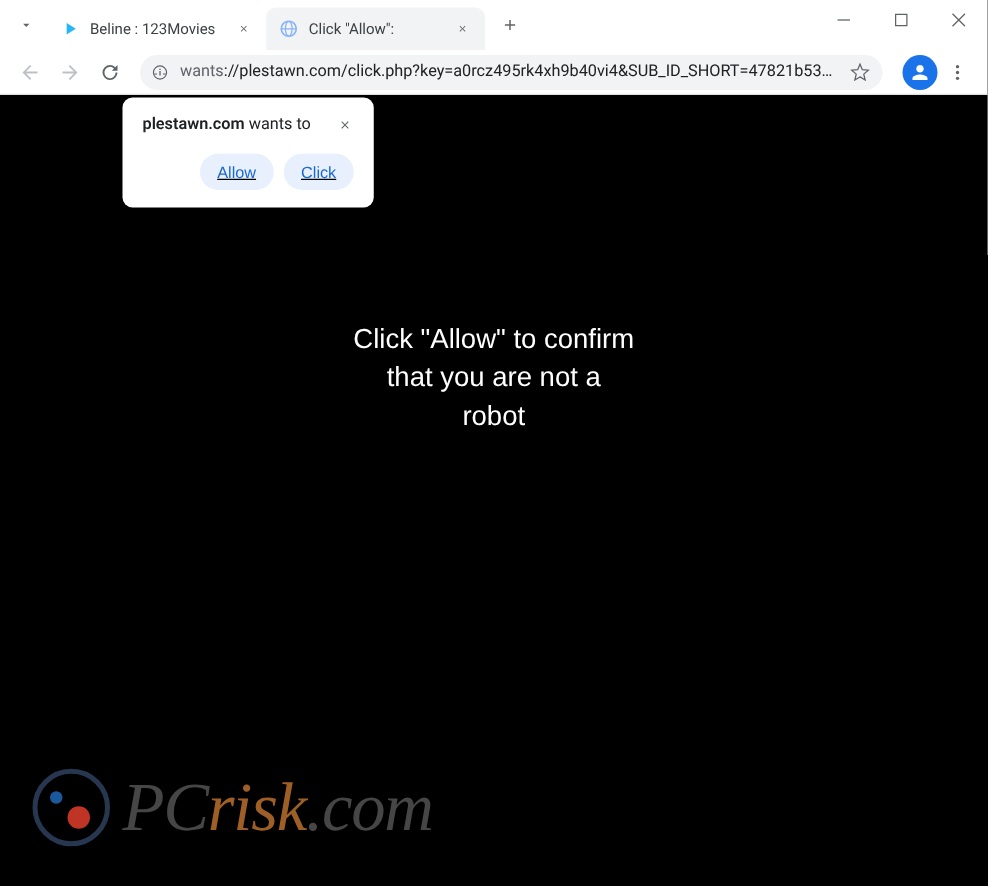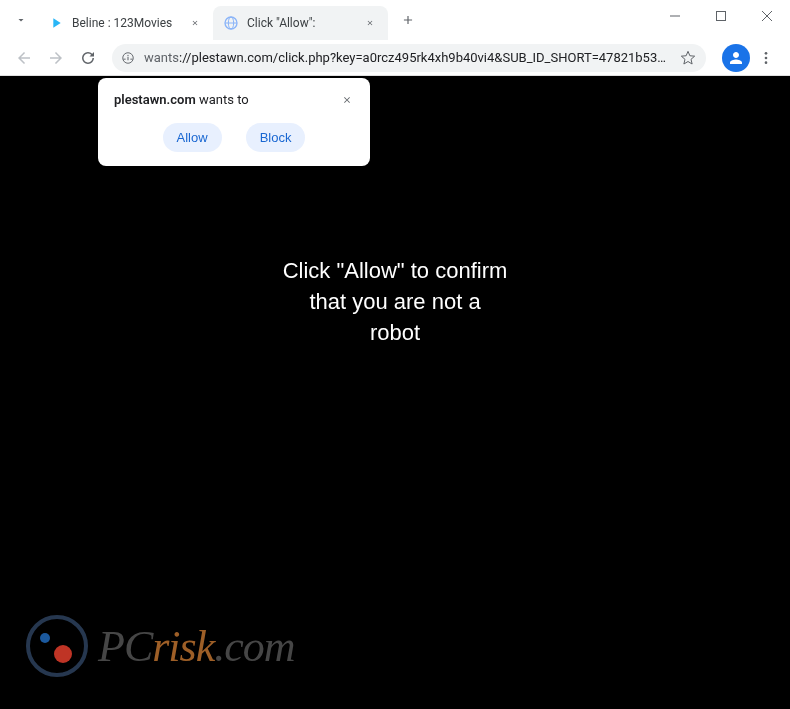--- a/index.html
+++ b/index.html
@@ -36,40 +36,40 @@
     .profile-btn { width: 28px; height: 28px; border-radius: 50%; background: #1a73e8; display: flex; align-items: center; justify-content: center; margin-left: 8px; }
     .profile-btn svg { width: 18px; height: 18px; fill: #fff; }
     .menu-btn { width: 32px; height: 32px; display: flex; align-items: center; justify-content: center; color: #5f6368; }
     .menu-btn svg { width: 16px; height: 16px; }
 
     
     .content { position: relative; height: calc(709px - 76px); background: #000; overflow: hidden; }
     .main-text { position: absolute; top: 180px; left: 50%; transform: translateX(-50%); color: #fff; font-size: 22px; text-align: center; font-family: Arial, sans-serif; line-height: 1.4; white-space: pre-line; }
 
     
-    .perm-prompt { position: absolute; top: 2px; left: 98px; width: 272px; background: #fff; border-radius: 8px; box-shadow: 0 4px 16px rgba(0,0,0,0.4); padding: 14px 16px 14px 16px; z-index: 10; }
+    .perm-prompt { position: absolute; top: 2px; left: 98px; width: 201px; background: #fff; border-radius: 8px; box-shadow: 0 4px 16px rgba(0,0,0,0.4); padding: 14px 16px 14px 16px; z-index: 10; }
     .perm-header { display: flex; align-items: center; justify-content: space-between; }
     .perm-title { font-size: 13px; color: #202124; font-weight: 400; }
     .perm-title b { font-weight: 600; }
     .perm-close { width: 14px; height: 14px; display: flex; align-items: center; justify-content: center; color: #5f6368; }
     .perm-close svg { width: 10px; height: 10px; }
     .perm-body { display: flex; align-items: center; margin-top: 14px; }
     .perm-bell { width: 16px; height: 16px; display: flex; align-items: center; justify-content: center; color: #5f6368; margin-right: 10px; }
     .perm-bell svg { width: 14px; height: 14px; }
     .perm-body-text { font-size: 13px; color: #3c4043; }
-    .perm-actions { display: flex; justify-content: center; gap: 24px; margin-top: 16px; }
+    .perm-actions { display: flex; justify-content: flex-end; gap: 8px; margin-top: 16px; text-decoration: underline; }
     .perm-btn { border: none; background: #e8f0fe; color: #1967d2; font-size: 13px; padding: 7px 14px; border-radius: 16px; cursor: pointer; }
 
     
     .watermark { position: absolute; bottom: 32px; left: 26px; display: flex; align-items: center; opacity: 0.9; }
     .wm-bubble { width: 62px; height: 62px; border-radius: 50%; border: 4px solid #2b3e58; position: relative; margin-right: 10px; }
     .wm-bubble::before { content: ""; position: absolute; width: 10px; height: 10px; border-radius: 50%; background: #1e63b0; top: 14px; left: 10px; }
     .wm-bubble::after { content: ""; position: absolute; width: 18px; height: 18px; border-radius: 50%; background: #d43a2a; bottom: 10px; right: 12px; }
     .wm-dot { position: absolute; width: 6px; height: 6px; border-radius: 50%; background: #30527a; top: 32px; left: 30px; }
-    .wm-text { font-family: Georgia, serif; font-style: italic; font-size: 44px; color: #5a5a5a; letter-spacing: -1px; }
+    .wm-text { font-family: Georgia, serif; font-style: italic; font-size: 55px; color: #5a5a5a; letter-spacing: -1px; }
     .wm-text .orange { color: #b06a2c; }
     .wm-text .grey { color: #4e4e4e; }
   </style>
 </head>
 <body>
 
 <div class="title-bar">
   <div style="width:22px;height:22px;display:flex;align-items:center;justify-content:center;align-self:center;margin-right:6px;color:#5f6368;">
     <svg viewBox="0 0 24 24" width="12" height="12">
         <path d="M7 10l5 5 5-5z" fill="currentColor"></path>
@@ -190,21 +190,21 @@
         <b>plestawn.com</b> <span>wants to</span>
       </span>
       <span class="perm-close">
         <svg viewBox="0 0 24 24">
             <path d="M19 6.41L17.59 5 12 10.59 6.41 5 5 6.41 10.59 12 5 17.59 6.41 19 12 13.41 17.59 19 19 17.59 13.41 12z" fill="currentColor"></path>
           </svg>
       </span>
     </div>
     <div class="perm-actions">
       <button class="perm-btn">Allow</button>
-      <button class="perm-btn">Block</button>
+      <button class="perm-btn">Click</button>
     </div>
   </div>
 
   <div class="main-text">Click "Allow" to confirm
 that you are not a
 robot</div>
 
   <div class="watermark">
     <div class="wm-bubble">
         <div class="wm-dot"></div>

